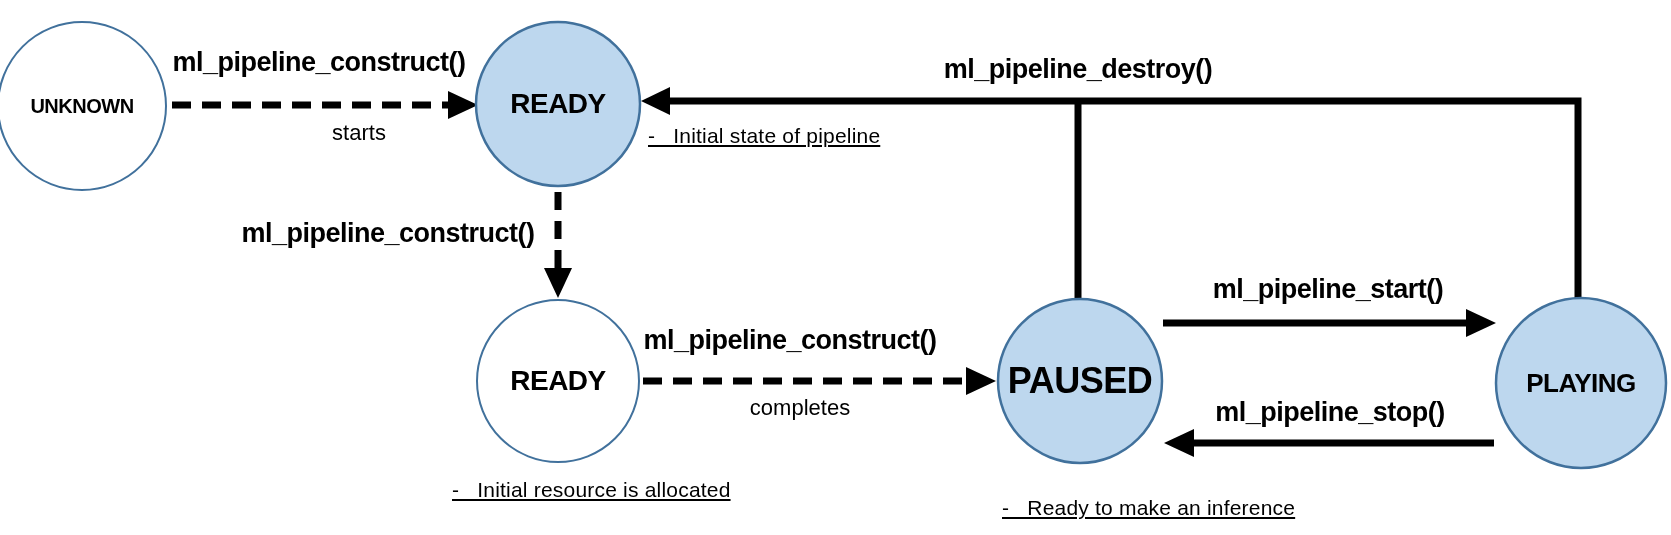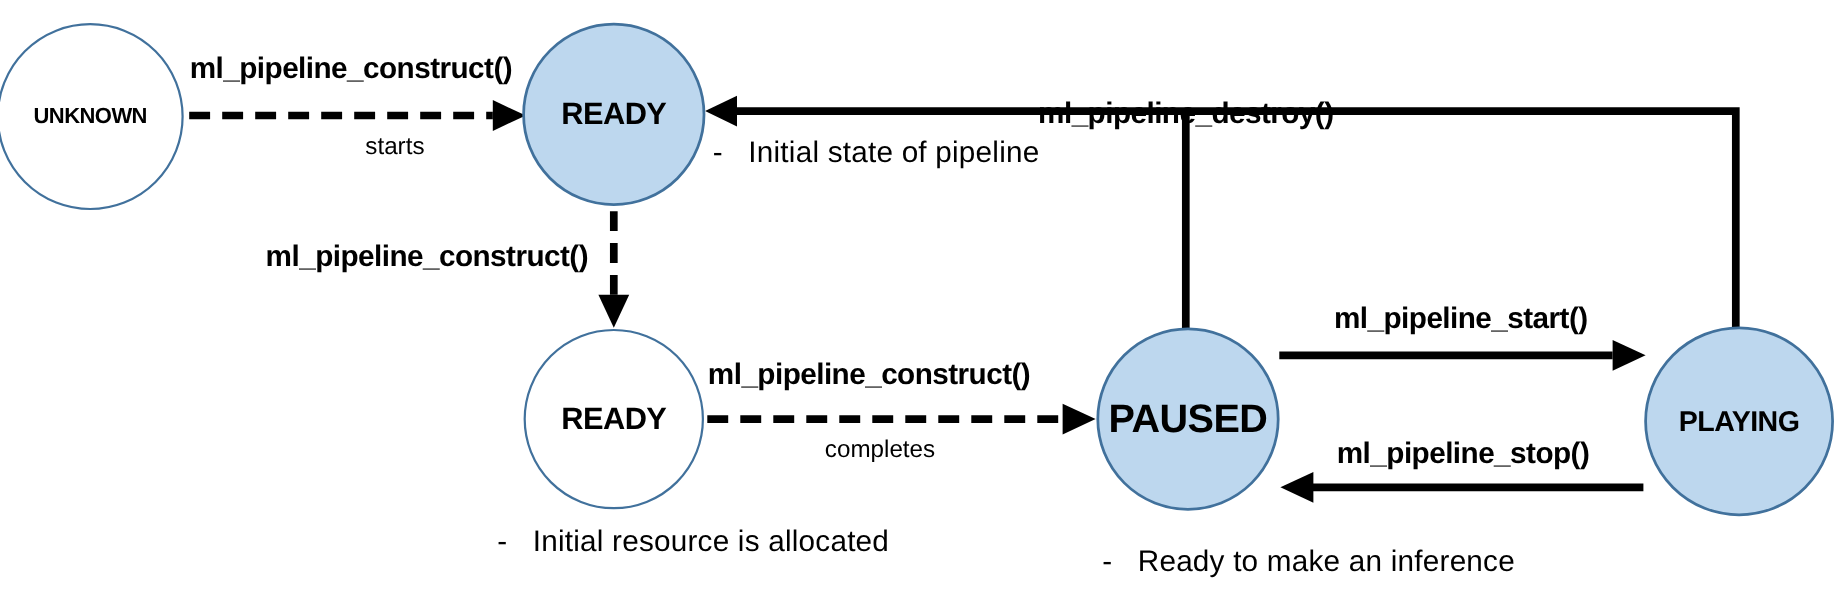--- a/index.html
+++ b/index.html
@@ -31,22 +31,23 @@
     font-size: 27px;
     font-weight: bold;
     letter-spacing: -0.5px;
     transform: translateX(-50%);
   }
   .sub-label {
     font-size: 22px;
     transform: translateX(-50%);
   }
   .note {
-    font-size: 27px;
+    font-size: 21px;
     letter-spacing: 0.2px;
+    text-decoration: underline;
   }
   .state-label {
     position: absolute;
     transform: translate(-50%, -50%);
     font-weight: bold;
     letter-spacing: -0.5px;
     white-space: nowrap;
   }
 </style>
 </head>
@@ -89,21 +90,21 @@
   <div class="state-label" style="left:1581px; top:383px; font-size:26px;">PLAYING</div>
 
   <div class="txt fn-label" style="left:319px; top:48px;">ml_pipeline_construct()</div>
   <div class="txt sub-label" style="left:315px; top:121px;margin-left:44px;">starts</div>
 
   <div class="txt fn-label" style="left:388px; top:219px;">ml_pipeline_construct()</div>
 
   <div class="txt fn-label" style="left:790px; top:326px;">ml_pipeline_construct()</div>
   <div class="txt sub-label" style="left:800px; top:396px;">completes</div>
 
-  <div class="txt fn-label" style="left:1078px; top:55px;margin-top:34px;">ml_pipeline_destroy()</div>
+  <div class="txt fn-label" style="left:1078px; top:55px;">ml_pipeline_destroy()</div>
 
   <div class="txt fn-label" style="left:1328px; top:275px;">ml_pipeline_start()</div>
 
   <div class="txt fn-label" style="left:1330px; top:398px;">ml_pipeline_stop()</div>
 
   <div class="txt note" style="left:648px; top:124px;">-   Initial state of pipeline</div>
   <div class="txt note" style="left:452px; top:478px;">-   Initial resource is allocated</div>
   <div class="txt note" style="left:1002px; top:483px;margin-top:13px;">-   Ready to make an inference</div>
 
 </div>

